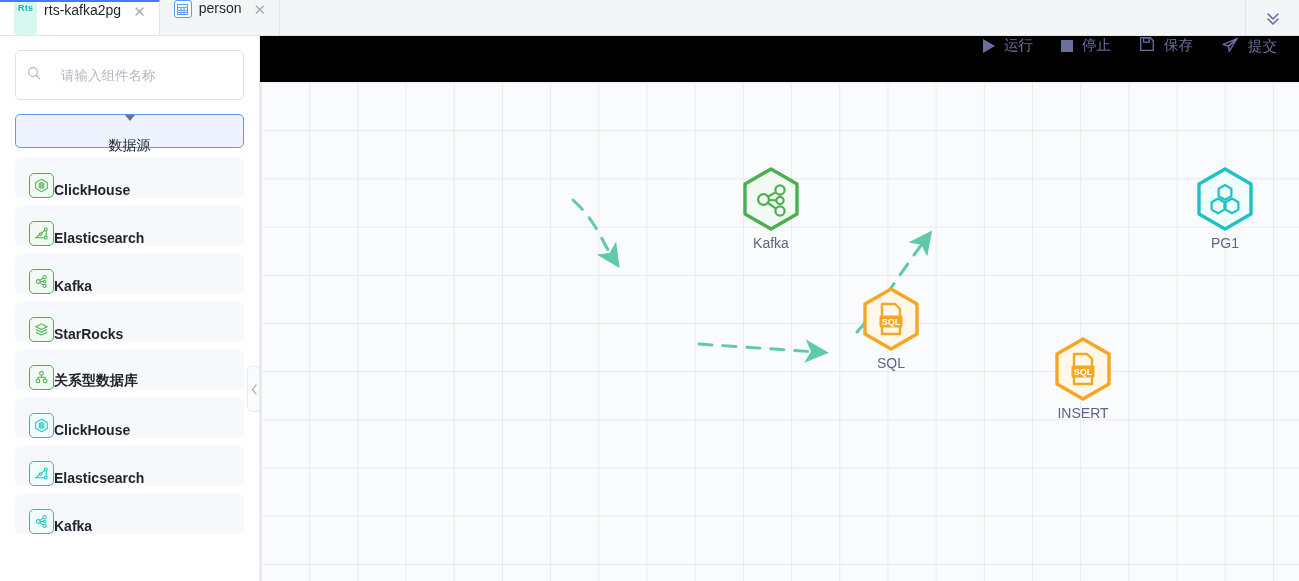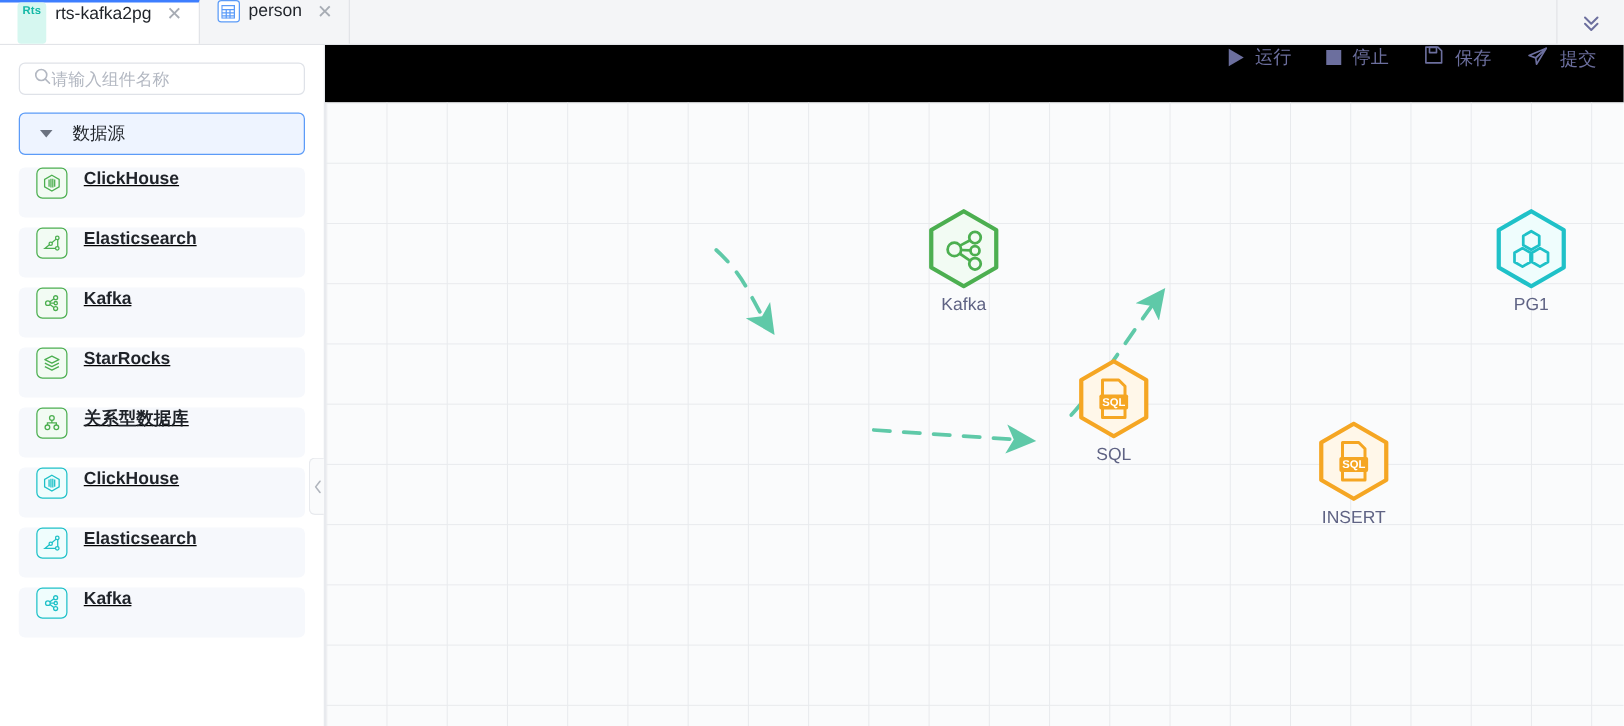--- a/index.html
+++ b/index.html
@@ -84,26 +84,26 @@
   .sidebar {
     width: 260px;
     background: #ffffff;
     border-right: 1px solid #e8eaee;
     padding: 14px 15px 0 15px;
     overflow: hidden;
     position: relative;
     flex: 0 0 260px;
   }
   .search-box {
-    height: 26px;
+    height: 50px;
     border: 1px solid #dfe2e8;
     border-radius: 5px;
     display: flex;
     align-items: center;
-    gap: 0;
+    gap: 20px;
     padding: 0 11px;
     background: #fff;
     margin-bottom: 14px;
   }
   .search-box input {
     border: none; outline: none;
     font-size: 13.5px;
     color: #1f2329;
     width: 100%;
     font-family: inherit;
@@ -115,40 +115,39 @@
     height: 34px;
     border: 1px solid #5b9bf8;
     background: #eef4ff;
     border-radius: 5px;
     display: flex;
     align-items: center;
     gap: 16px;
     padding: 0 16px;
     margin-bottom: 10px;
     cursor: pointer;
+    flex-direction: column;
   }
   .caret {
     width: 0; height: 0;
     border-left: 5px solid transparent;
     border-right: 5px solid transparent;
     border-top: 6px solid #6b7280;
   }
   .group-title { font-size: 14px; color: #1f2329; font-weight: 500; }
 
   .comp-item {
     height: 40px;
     background: #f6f8fc;
     border-radius: 5px;
     display: flex;
-    align-items: flex-start;
-    gap: 13px;
+    align-items: flex-end;
     padding: 0 14px;
     margin-bottom: 8px;
     cursor: grab;
-    text-decoration: underline;
   }
   .comp-ico {
     width: 25px; height: 25px;
     border-radius: 5px;
     display: flex; align-items: center; justify-content: center;
     flex: 0 0 25px;
   }
   .comp-ico.green { border: 1.5px solid #4caf50; background: #f2fbf3; }
   .comp-ico.teal  { border: 1.5px solid #1fc1c8; background: #effdfd; }
   .comp-label { font-size: 14px; font-weight: bold; color: #1f2329; }

